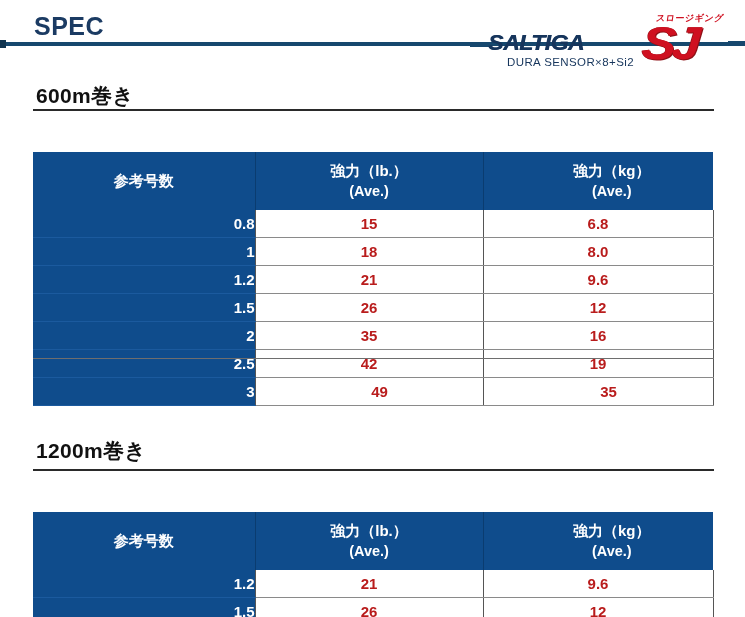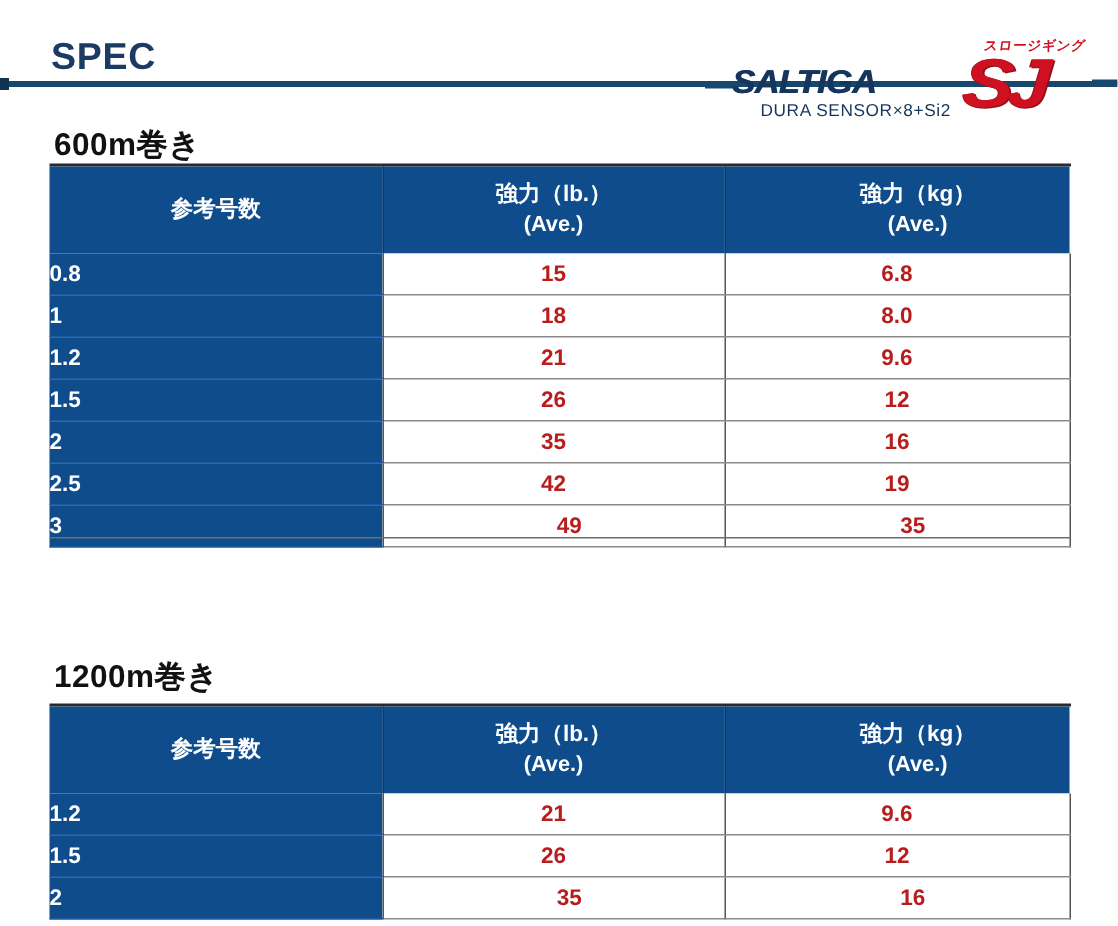--- a/index.html
+++ b/index.html
@@ -4,21 +4,21 @@
 <style>
   html,body{margin:0;padding:0;}
   body{
     width:745px;height:617px;
     background:#ffffff;
     font-family:"Liberation Sans","DejaVu Sans",sans-serif;
     overflow:hidden;
     position:relative;
   }
   
-  .header{position:absolute;left:0;top:16px;width:702px;height:72px;}
+  .header{position:absolute;left:0;top:4px;width:702px;height:72px;}
   .spec-title{
     position:absolute;left:34px;top:8px;
     font-size:25px;font-weight:bold;color:#1b3b63;
     letter-spacing:0.5px;
   }
   .rule{
     position:absolute;left:0;top:38px;width:745px;height:4px;
     background:#16486e;
   }
   .rule-cap-l{position:absolute;left:0;top:36px;width:6px;height:8px;background:#10344f;}
@@ -54,38 +54,39 @@
   
   .tbl-title{
     position:absolute;left:36px;
     font-size:21px;font-weight:bold;color:#111111;
     letter-spacing:0.3px;
   }
   .tbl{
     position:absolute;left:33px;width:680px;
     border-collapse:collapse;
     table-layout:fixed;
+    margin-top:41px;
   }
   .tbl td,.tbl th{padding:0;margin:0;}
   .col-a{width:222px;}
   .col-b{width:228px;}
   .col-c{width:230px;}
   .hdr-cell{
     background:#0f4c8c;color:#ffffff;
     font-size:15px;font-weight:bold;
     text-align:center;vertical-align:middle;
     height:58px;line-height:20px;
     border-right:1px solid #0a3c70;
   }
   .hdr-cell.last{border-right:none;padding-left:27px;}
   .hdr-sub{display:block;font-size:14.5px;}
   .row-head{
     background:#0f4c8c;color:#ffffff;
     font-size:15px;font-weight:bold;
-    text-align:left;vertical-align:middle;
+    text-align:right;vertical-align:middle;
     height:27px;
     border-bottom:1px solid #1b5a9e;
   }
   .cell{
     background:#ffffff;color:#b91c1c;
     font-size:15px;font-weight:bold;
     text-align:center;vertical-align:middle;
     height:27px;
     border-bottom:1px solid #8a8a8a;
     border-right:1px solid #555555;

